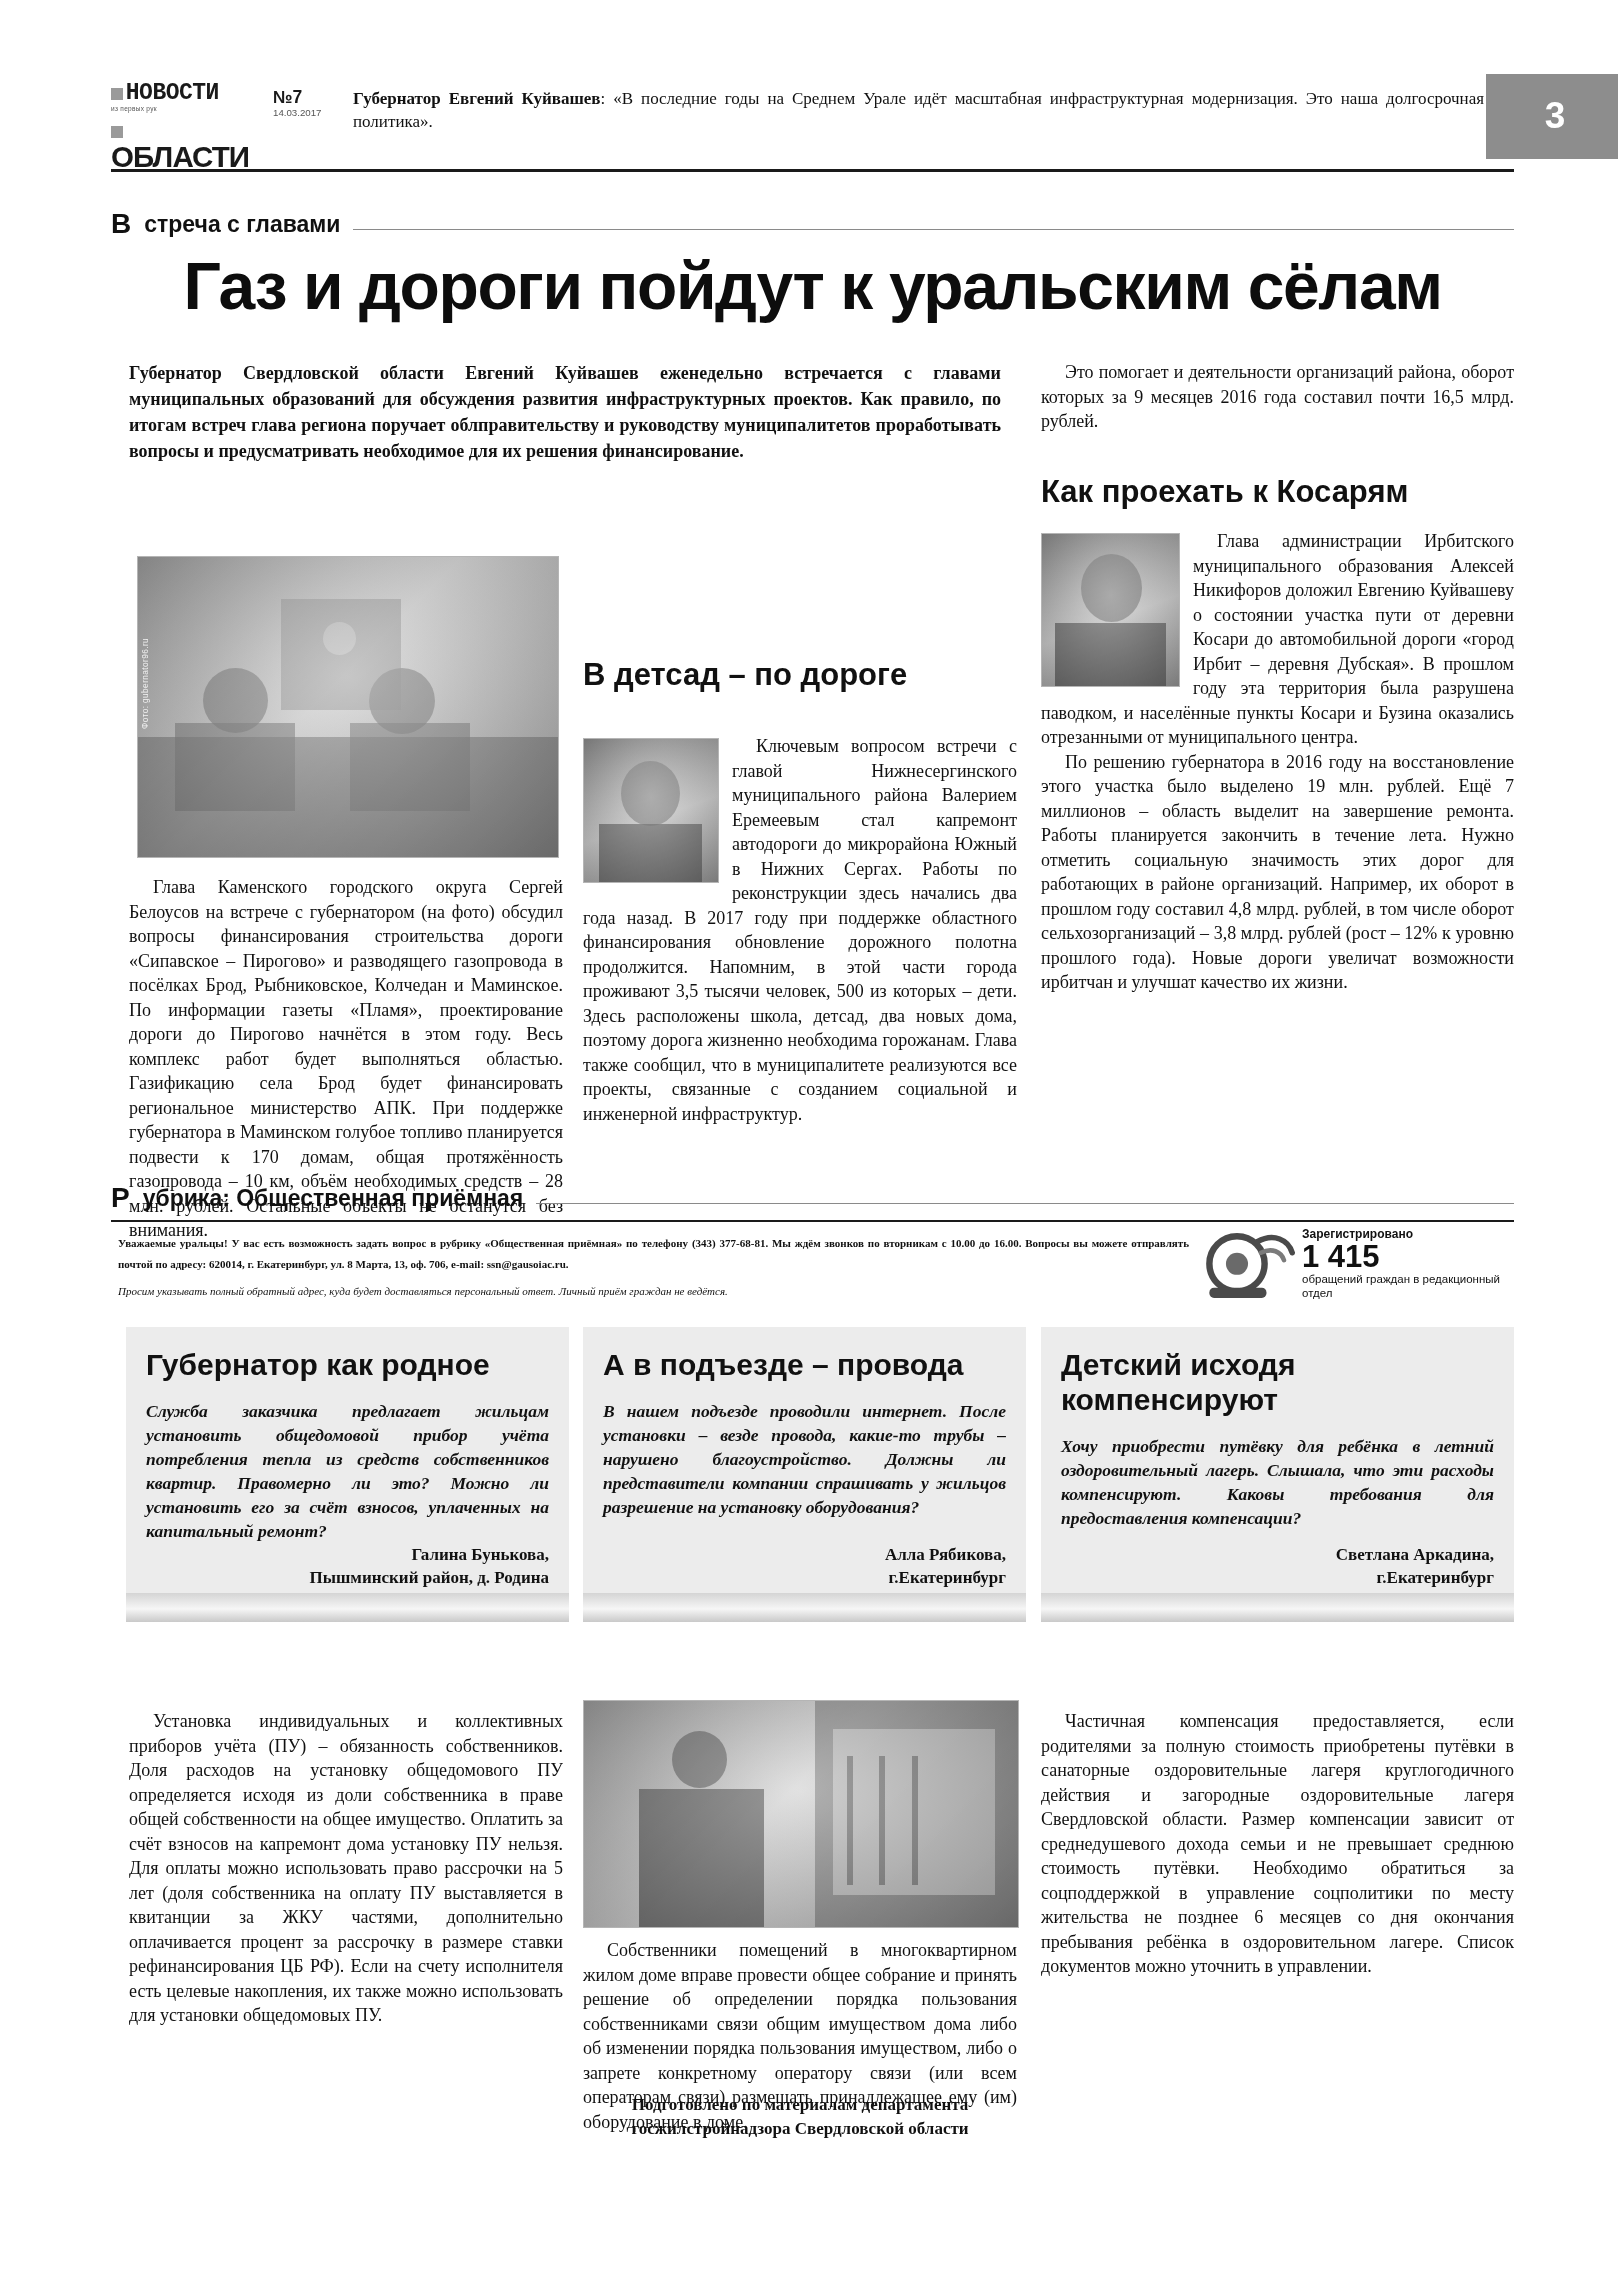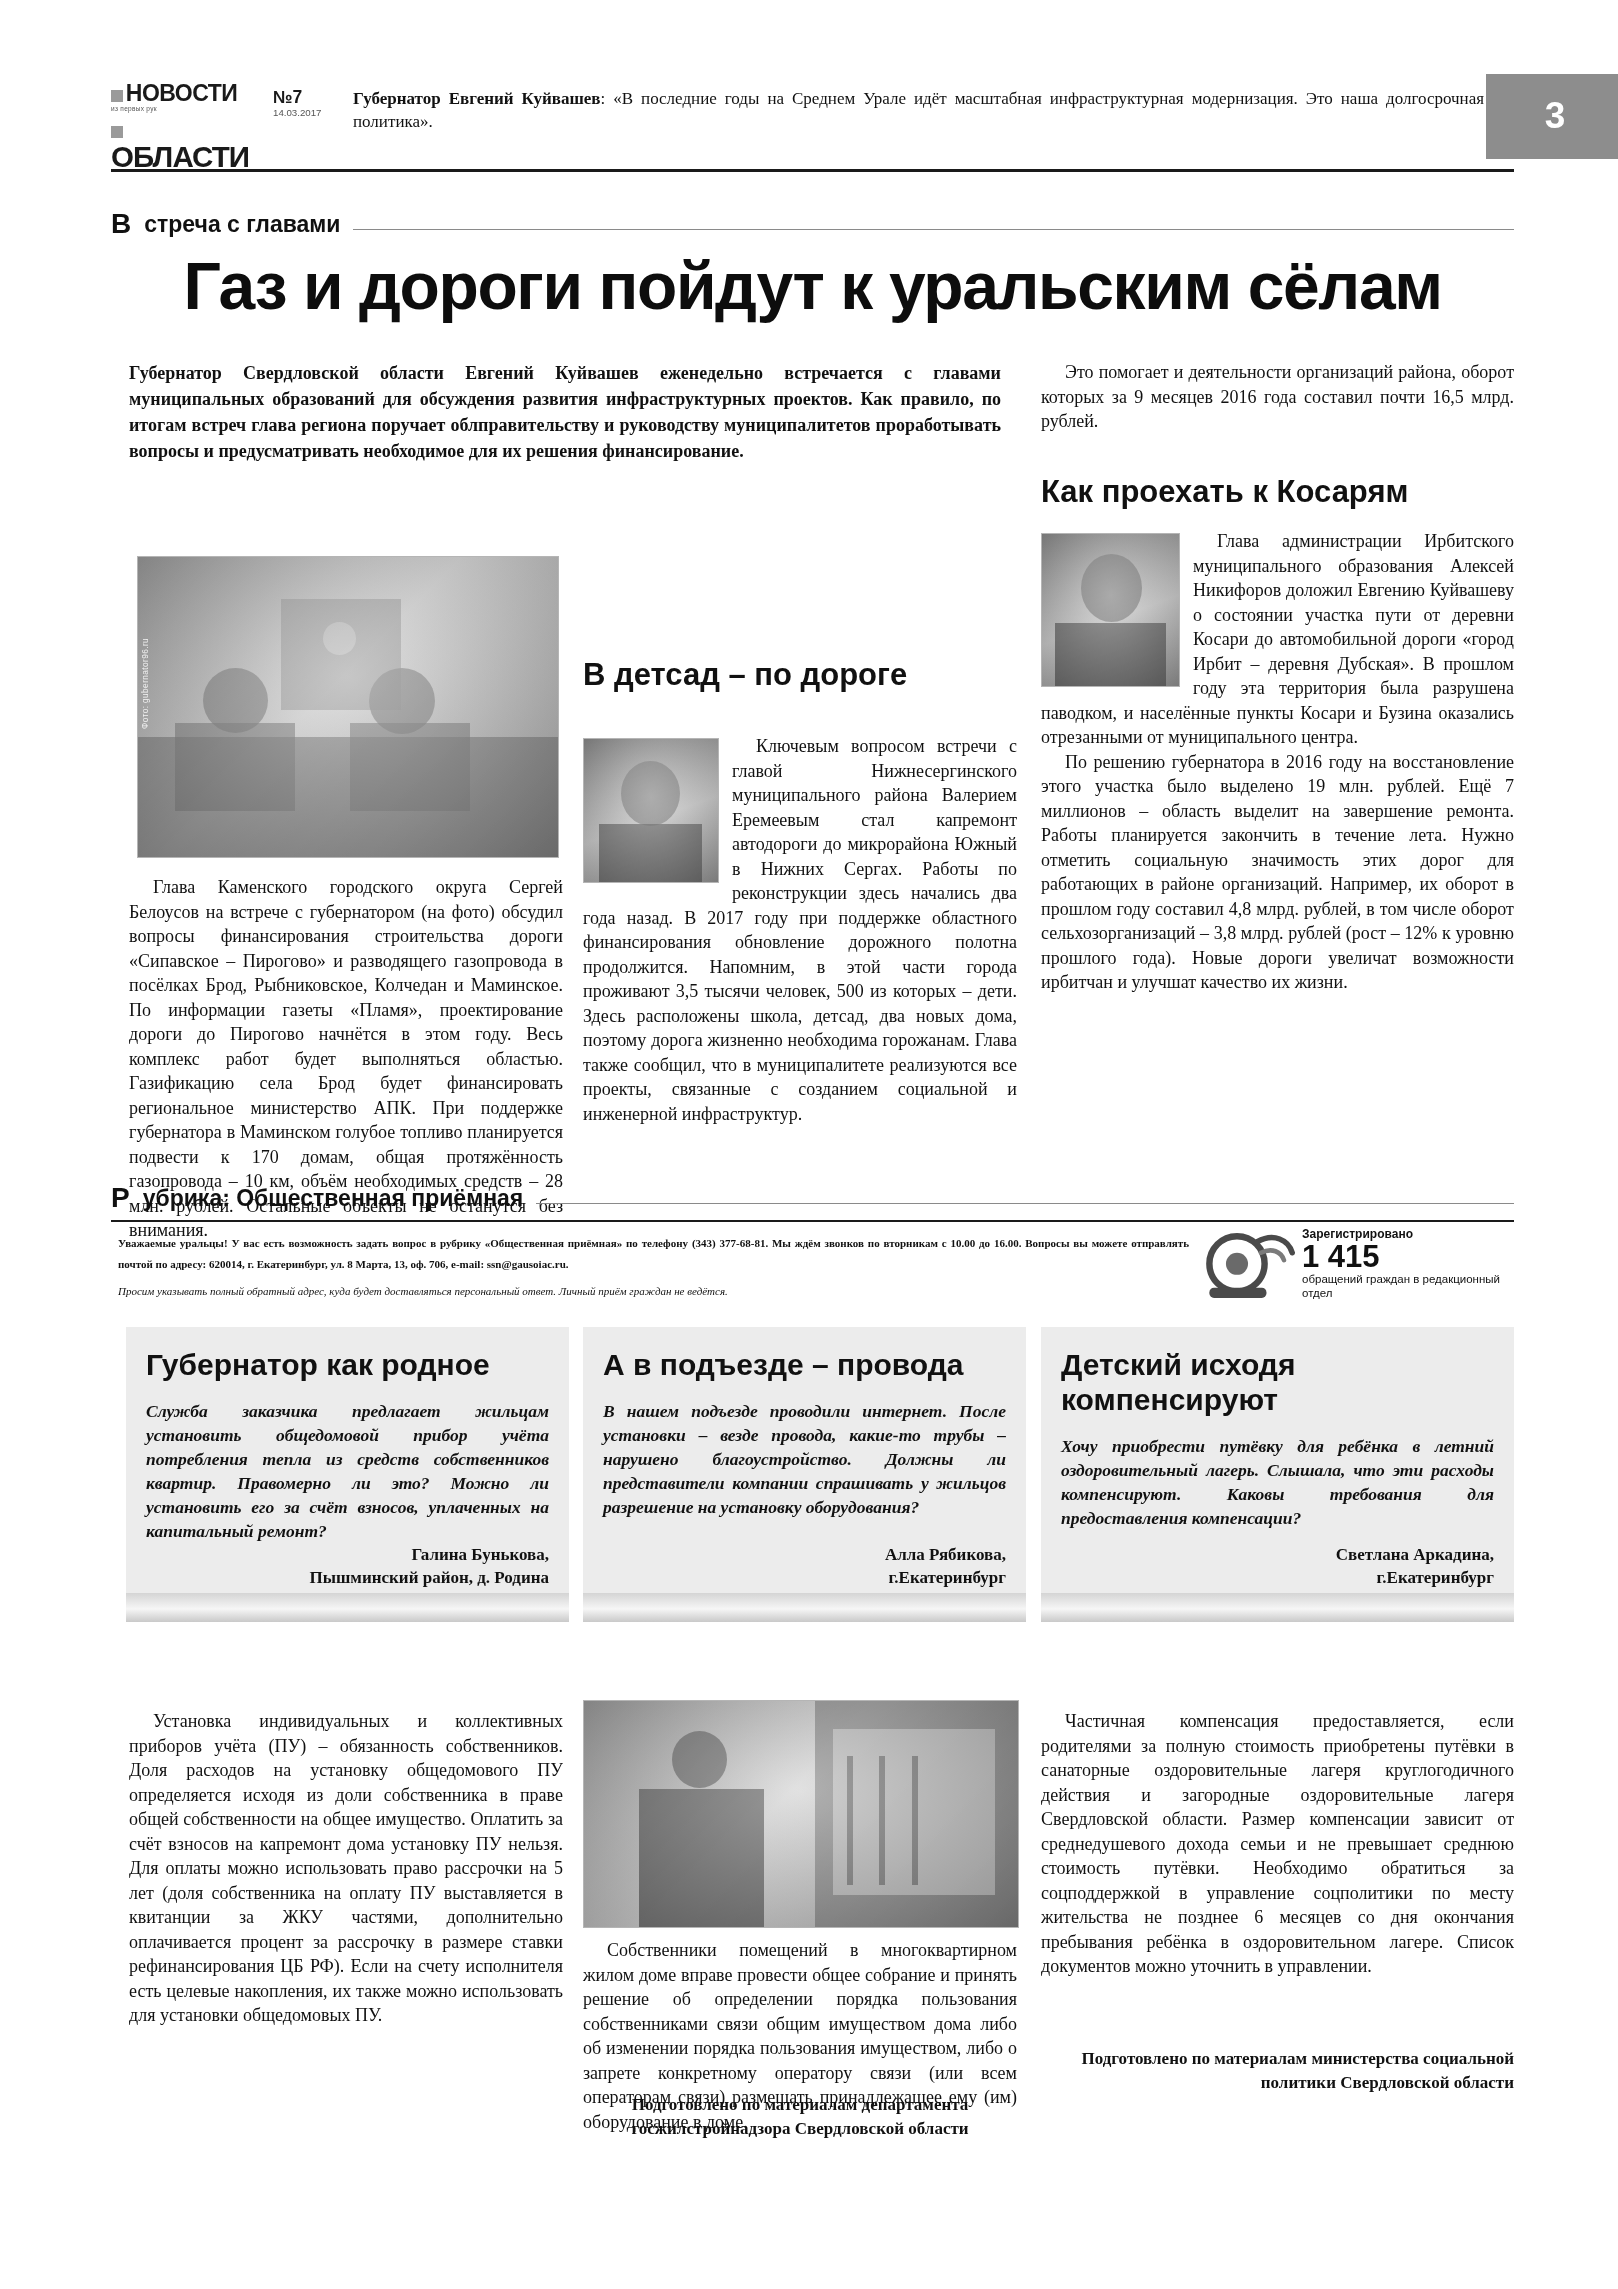--- a/index.html
+++ b/index.html
@@ -2,21 +2,21 @@
 <html lang="ru" style="font-size:14.8px"><head>
 <meta charset="utf-8">
 <style>
   html,body{margin:0;padding:0;background:#ffffff;}
   body{width:1619px;height:2290px;font-family:"Liberation Serif",serif;color:#111;}
   .page{position:relative;width:1619px;height:2290px;box-sizing:border-box;padding:0;background:#fff;}
 
   
   .masthead{position:absolute;left:111px;top:81px;width:1403px;height:74px;}
   .mh-logo{position:absolute;left:0;top:0;width:143px;}
-  .mh-logo .l1{font-family:Liberation Sans, sans-serif;font-weight:bold;font-size:23px;letter-spacing:-0.5px;color:#1a1a1a;line-height:24px;}
+  .mh-logo .l1{font-family:Liberation Mono, monospace;font-weight:bold;font-size:23px;letter-spacing:-0.5px;color:#1a1a1a;line-height:24px;}
   .mh-logo .l2{font-family:"Liberation Sans",sans-serif;font-weight:bold;font-size:29.5px;letter-spacing:-0.9px;color:#1a1a1a;line-height:29.5px;}
   .mh-logo .tiny{font-size:6.5px;color:#555;letter-spacing:0.3px;font-family:"Liberation Sans",sans-serif;}
   .mh-sq{display:inline-block;width:12px;height:12px;background:#9a9a9a;margin-right:2.8px;vertical-align:-0.9px;}
   .mh-issue{position:absolute;left:162px;top:7.4px;width:74px;font-family:"Liberation Sans",sans-serif;}
   .mh-issue .num{font-weight:bold;font-size:17.5px;color:#1a1a1a;line-height:18.5px;}
   .mh-issue .date{font-size:9.7px;color:#555;line-height:12px;}
   .mh-quote{position:absolute;left:242px;top:5.5px;width:1131px;font-size:17px;line-height:23px;text-align:justify;color:#111;}
   .mh-quote b{font-weight:bold;}
   .mh-page{position:absolute;left:1375px;top:-7.4px;width:138px;height:85px;background:#8d8d8d;color:#fff;font-family:"Liberation Sans",sans-serif;font-weight:bold;font-size:37px;display:flex;align-items:center;justify-content:center;}
   .mh-rule{position:absolute;left:111px;top:169px;width:1403px;height:2.8px;background:#1a1a1a;}
@@ -244,16 +244,15 @@
 
   <div id="ans2">
     <p class="body">Собственники помещений в многоквартирном жилом доме вправе провести общее собрание и принять решение об определении порядка пользования собственниками связи общим имуществом дома либо об изменении порядка пользования имуществом, либо о запрете конкретному оператору связи (или всем операторам связи) размещать принадлежащее ему (им) оборудование в доме.</p>
   </div>
 
   <div id="ans3">
     <p class="body">Частичная компенсация предоставляется, если родителями за полную стоимость приобретены путёвки в санаторные оздоровительные лагеря круглогодичного действия и загородные оздоровительные лагеря Свердловской области. Размер компенсации зависит от среднедушевого дохода семьи и не превышает среднюю стоимость путёвки. Необходимо обратиться за соцподдержкой в управление соцполитики по месту жительства не позднее 6 месяцев со дня окончания пребывания ребёнка в оздоровительном лагере. Список документов можно уточнить в управлении.</p>
   </div>
 
   <div class="srcnote" id="src2">Подготовлено по материалам департамента госжилстройнадзора Свердловской области</div>
-  <div class="srcnote" id="src3">Подготовлено по материалам министерства социальной политики Свердловской области</div>
 
 </div>
 
 
 </body></html>

